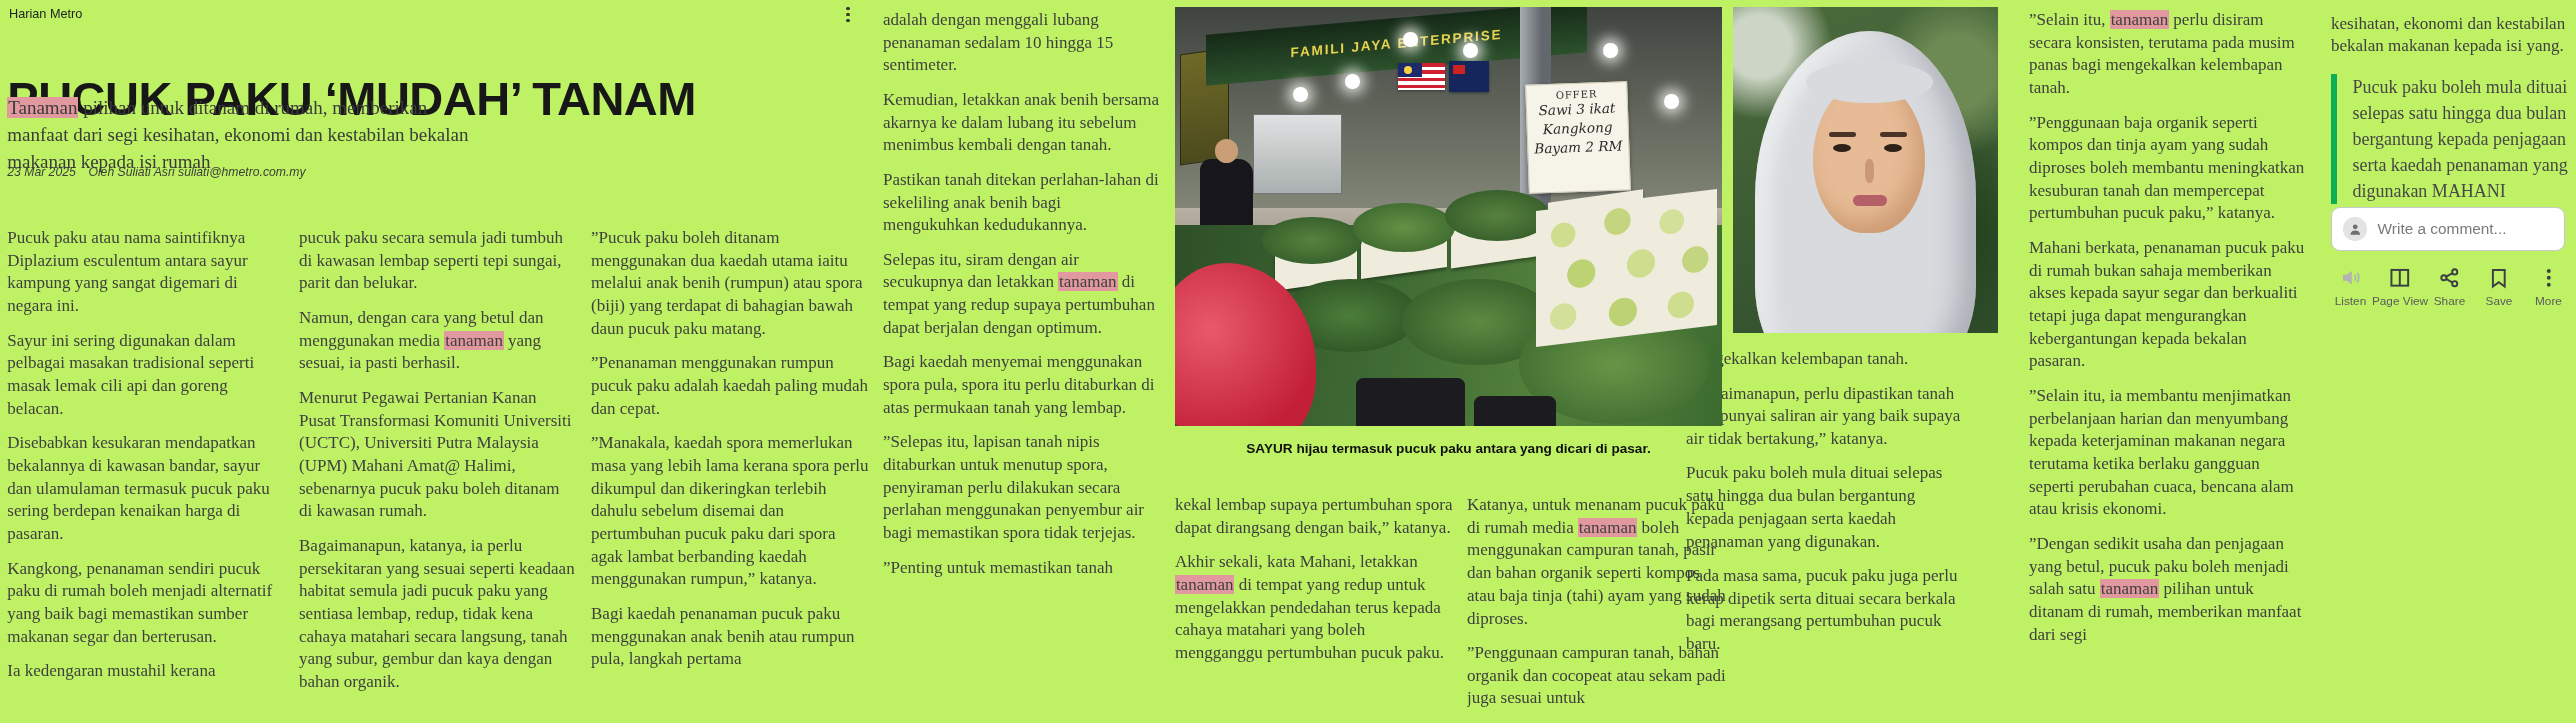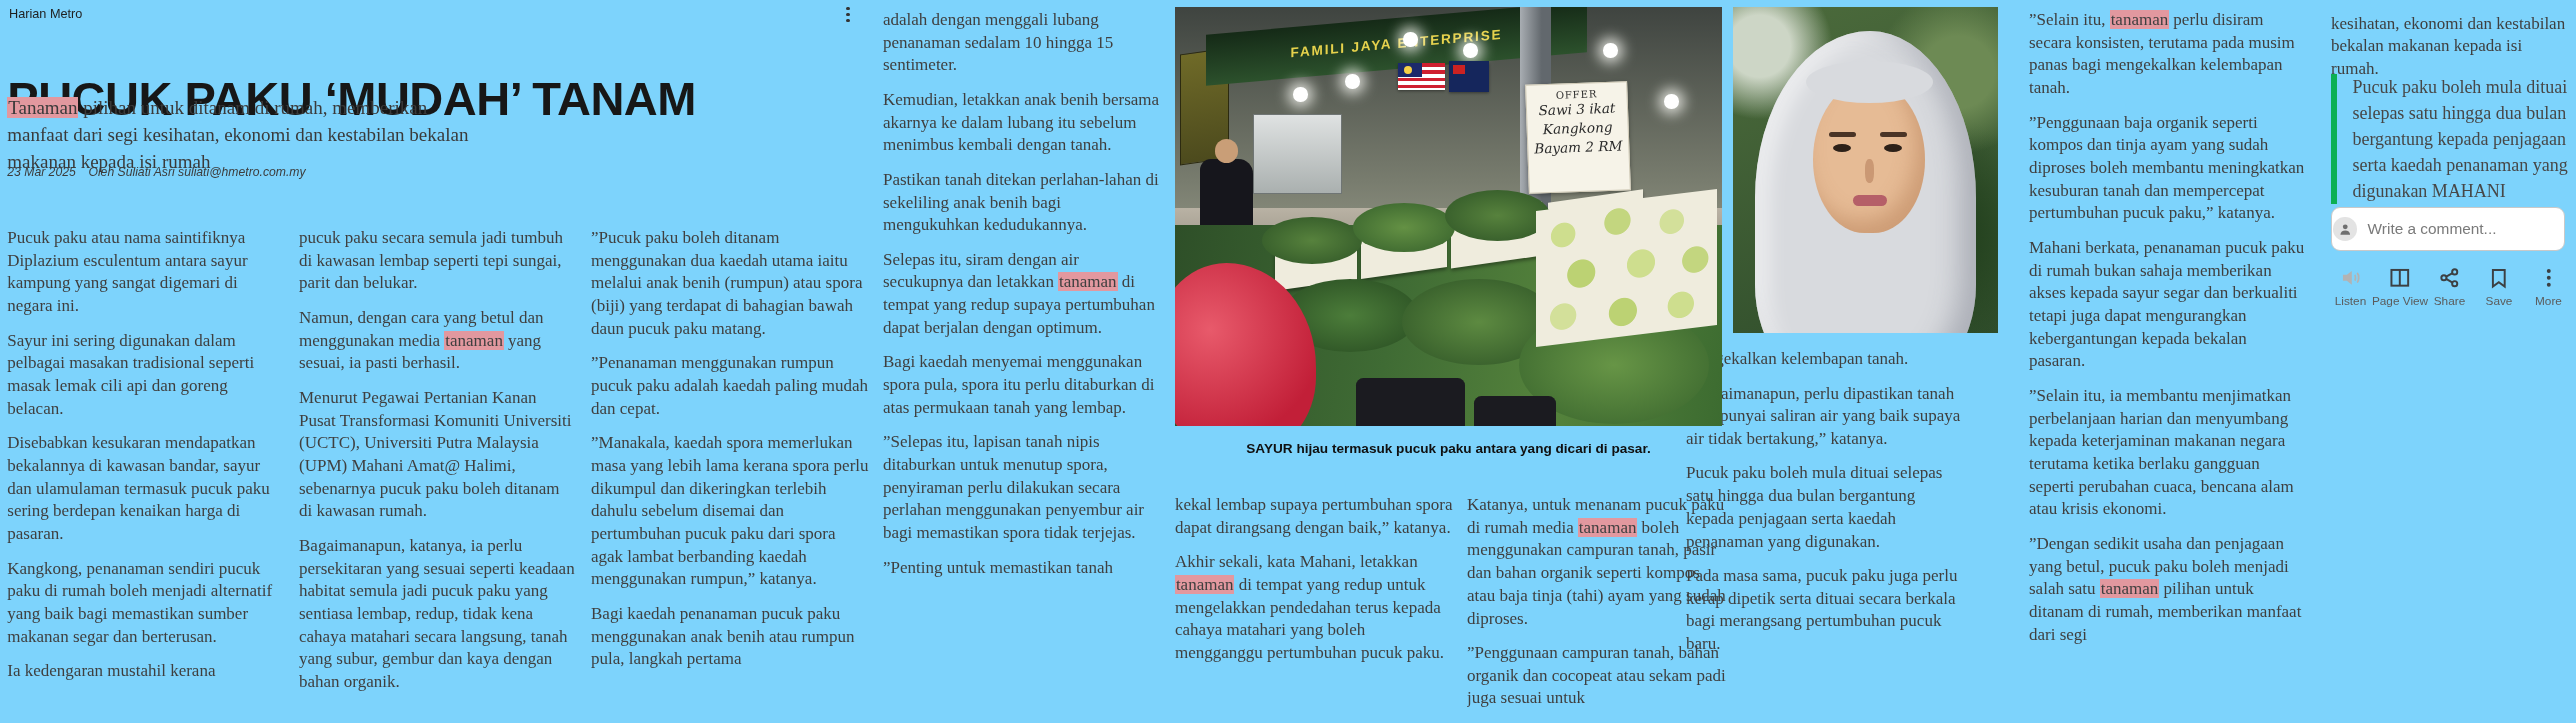--- a/index.html
+++ b/index.html
@@ -1,16 +1,16 @@
 <!DOCTYPE html>
 <html style="font-size:14.5px"><head>
 <meta charset="utf-8">
 <style>
   html,body{margin:0;padding:0;background:#ffffff;}
-  #page{position:relative;width:2576px;height:723px;background:#7dd3fc;overflow:hidden;
+  #page{position:relative;width:2576px;height:723px;background:#bef264;overflow:hidden;
         font-family:"Liberation Serif", serif;color:#3f3f3f;}
   
   .brand{position:absolute;left:9px;top:7.3px;font-family:"Liberation Sans",sans-serif;
          font-size:12.7px;color:#1f1f1f;}
   .kebab{position:absolute;left:838px;top:5.4px;width:20px;height:27px;cursor:pointer;
          display:flex;flex-direction:column;align-items:center;justify-content:flex-start;gap:2.7px;padding-top:1.8px;}
   .kebab i{width:3.2px;height:3.2px;border-radius:50%;background:#333;display:block;}
   .title{position:absolute;left:7.3px;top:40px;width:689px;font-family:"Liberation Sans",sans-serif;
          font-weight:800;font-size:47px;letter-spacing:-0.5px;color:#171717;}
   .subtitle{position:absolute;left:7.3px;top:94px;width:475px;font-size:19px;line-height:27px;color:#3a3a3a;}
@@ -94,21 +94,21 @@
   .brow{position:absolute;width:27px;height:4.5px;border-radius:2.7px;background:#4a3426;top:51px;}
   .eye{position:absolute;width:18px;height:8.2px;border-radius:50%;background:#2d2119;top:63px;}
   .nose{position:absolute;left:52px;top:78px;width:9px;height:23.6px;border-radius:40%;background:rgba(150,90,55,.35);}
   .lips{position:absolute;left:40px;top:114px;width:34px;height:11px;border-radius:7.3px;background:#b55f68;}
   .brim{position:absolute;left:73px;top:54px;width:127px;height:42px;background:#d8dade;border-radius:50%;}
   
   .rail-cont{position:absolute;left:2331px;top:12.7px;width:241px;font-size:17px;line-height:22.7px;}
   .pullquote{position:absolute;left:2331px;top:74px;width:234px;border-left:6.3px solid #0caf53;
              padding-left:15.4px;font-size:18px;line-height:26px;color:#474747;}
   .comment{position:absolute;left:2331px;top:207px;width:234px;height:44px;border:1.4px solid #c9c9c9;
-           border-radius:9px;background:#fff;display:flex;align-items:center;gap:11px;padding:0 1px;
+           border-radius:9px;background:#fff;display:flex;align-items:center;gap:11px;padding:0 11px;
            box-sizing:border-box;cursor:text;}
   .avatar{width:23.6px;height:23.6px;border-radius:50%;background:#e3e3e3;flex:none;
           display:flex;align-items:center;justify-content:center;}
   .comment .ph{font-family:"Liberation Sans",sans-serif;font-size:15.4px;color:#7a7a7a;}
   .actions{position:absolute;left:2326px;top:266px;width:247px;display:flex;justify-content:space-between;}
   .action{display:flex;flex-direction:column;align-items:center;gap:4.5px;cursor:pointer;width:49px;}
   .action svg{display:block;}
   .action .lbl{font-family:"Liberation Sans",sans-serif;font-size:11.8px;color:#5b5b5b;white-space:nowrap;}
 </style>
 </head>
@@ -224,21 +224,21 @@
       <div class="brow" style="left:16.3px;"></div>
       <div class="brow" style="left:67px;"></div>
       <div class="eye" style="left:20px;"></div>
       <div class="eye" style="left:71px;"></div>
       <div class="nose"></div>
       <div class="lips"></div>
     </div>
     <div class="brim"></div>
   </div>
 
-  <div class="rail-cont">kesihatan, ekonomi dan kestabilan bekalan makanan kepada isi rumah.</div>
+  <div class="rail-cont">kesihatan, ekonomi dan kestabilan bekalan makanan kepada isi yang.</div>
   <div class="pullquote">Pucuk paku boleh mula dituai selepas satu hingga dua bulan bergantung kepada penjagaan serta kaedah penanaman yang digunakan MAHANI</div>
 
   <div class="comment">
     <span class="avatar">
       <svg width="14.5" height="14.5" viewBox="0 0 24 24" fill="#6f6f6f">
           <circle cx="12" cy="8" r="4"></circle>
           <path d="M4 21c0-4.4 3.6-7 8-7s8 2.6 8 7z"></path>
         </svg>
     </span>
     <span class="ph">Write a comment...</span>

